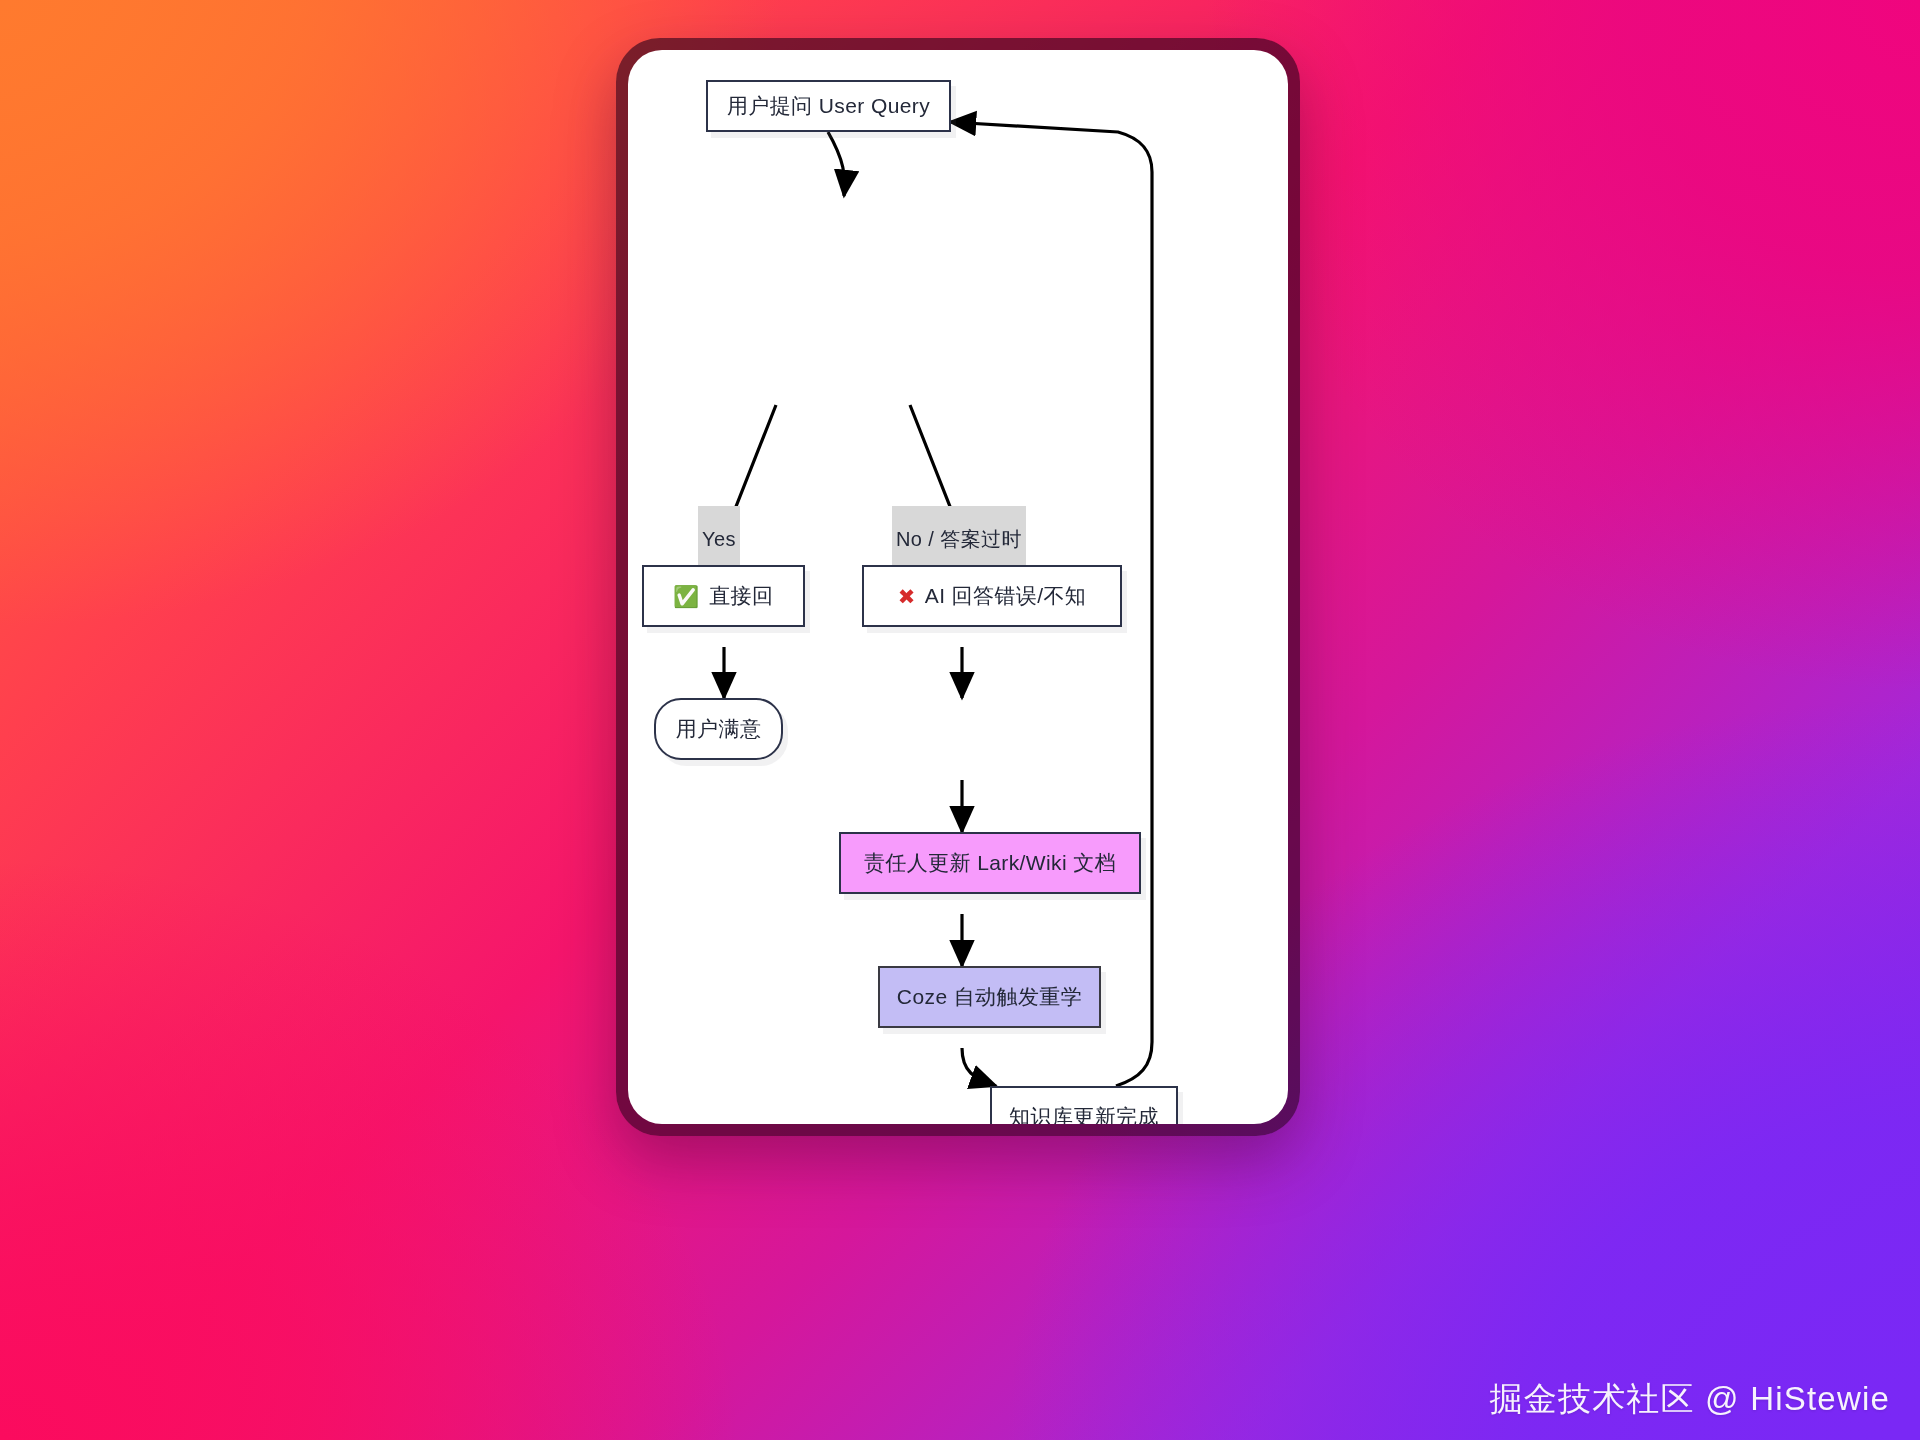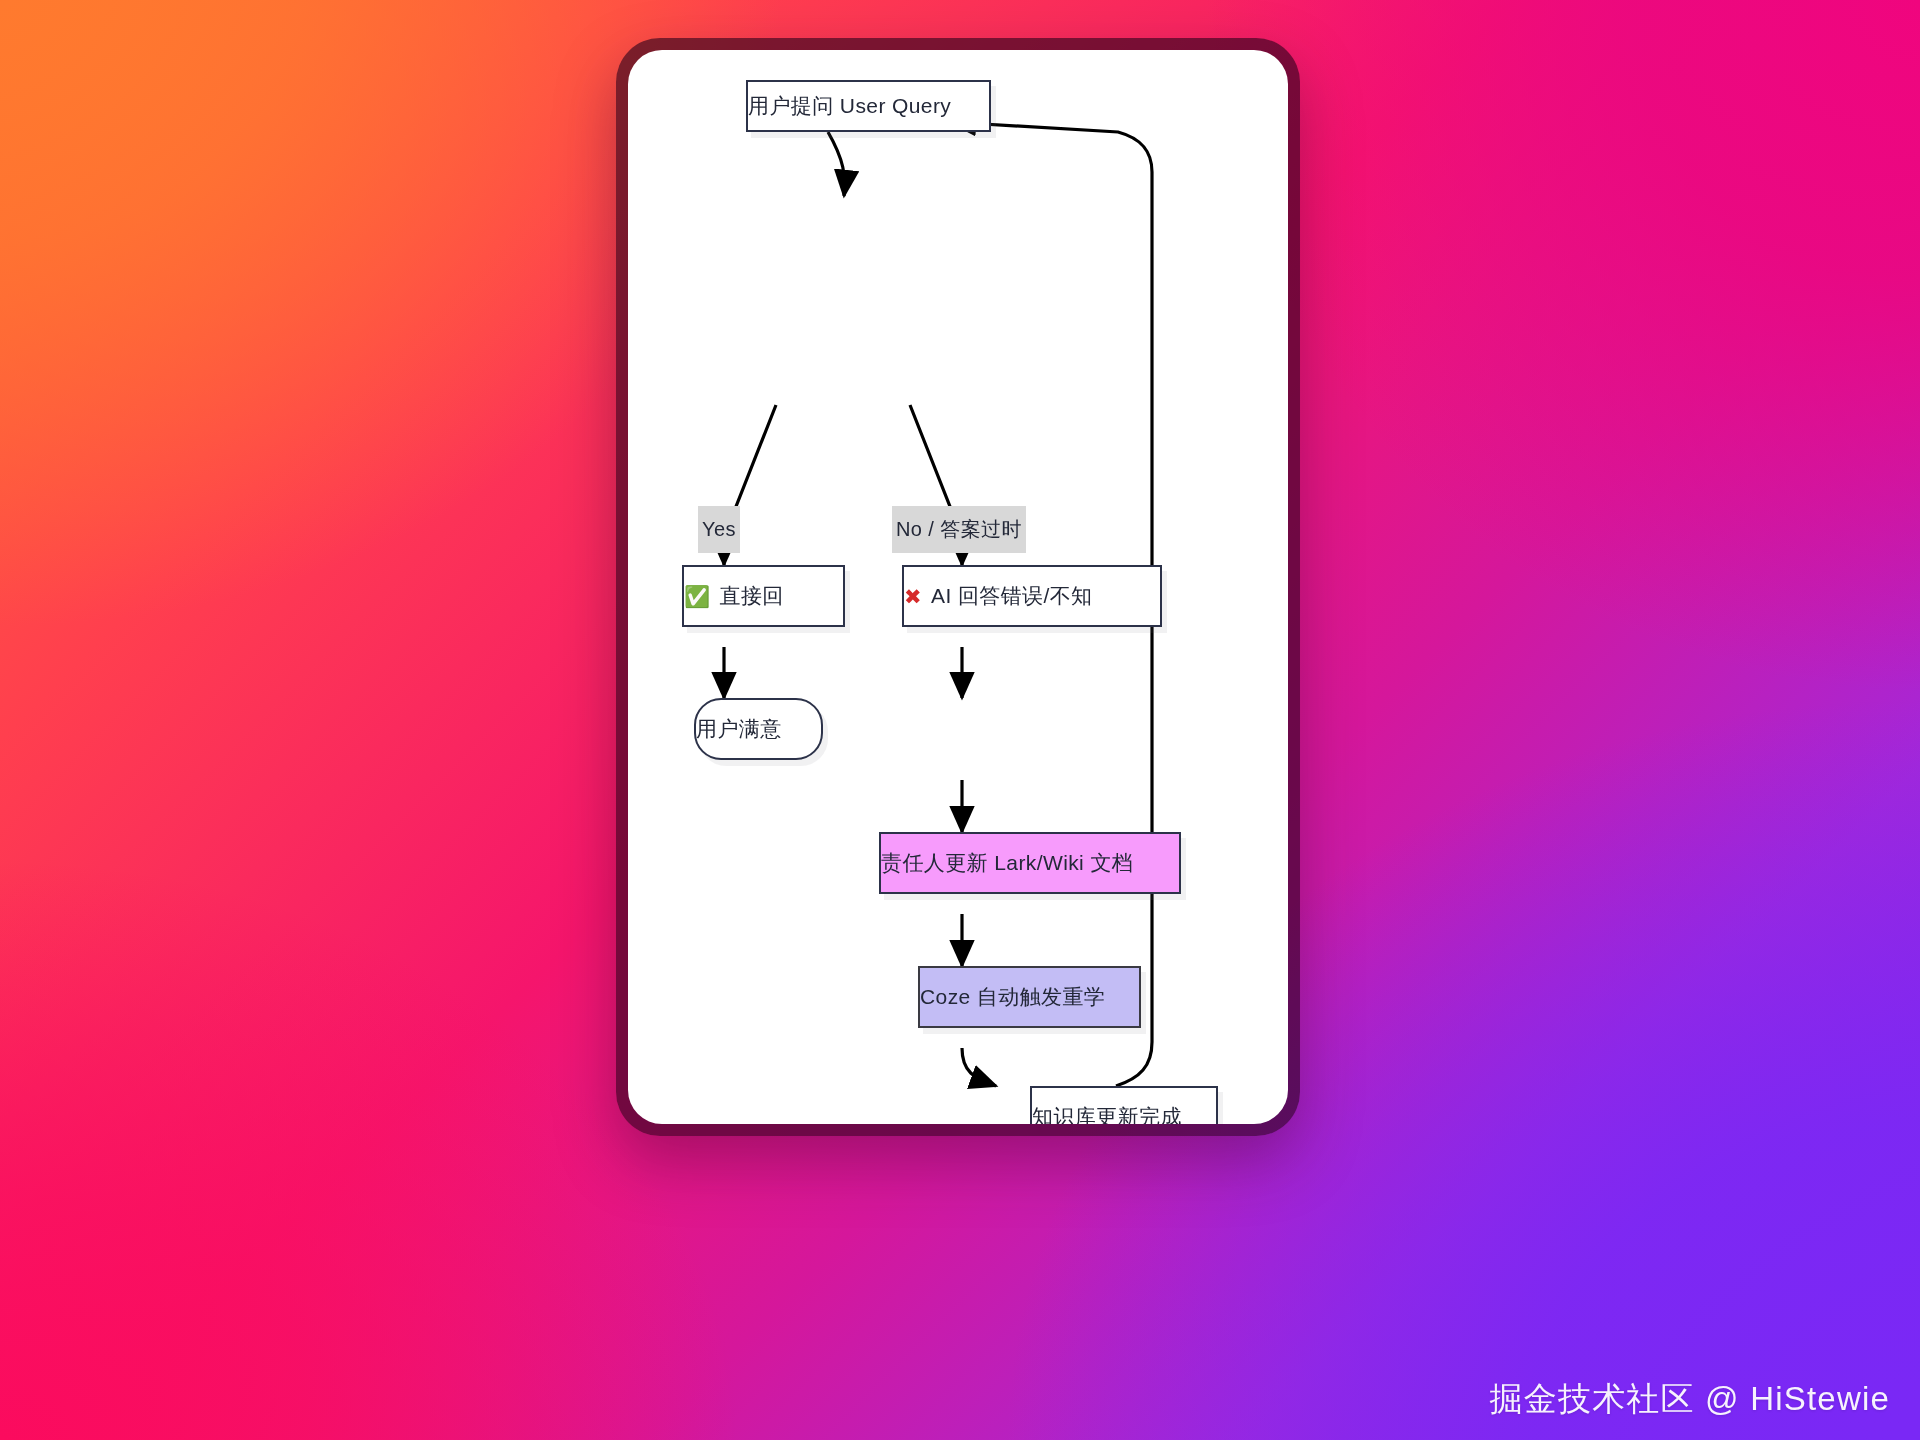--- a/index.html
+++ b/index.html
@@ -87,27 +87,26 @@
 
   
   .node {
     position: absolute;
     box-sizing: border-box;
     border: 2.4px solid #2C3249;
     background: #ffffff;
     color: #232838;
     display: flex;
     align-items: center;
-    justify-content: flex-start;
+    justify-content: center;
     text-align: center;
     font-size: 21px;
     letter-spacing: 0.4px;
     white-space: nowrap;
     box-shadow: 5px 6px 0 rgba(120,120,130,0.10);
-    margin-left: 40px;
   }
   .node-pink {
     background: #F79BFC;
     border-color: #2C3249;
   }
   .node-purple {
     background: #C3BDF5;
     border-color: #3A3A42;
   }
 
@@ -138,21 +137,21 @@
     letter-spacing: 0.4px;
     white-space: nowrap;
   }
 
   
   .edge-label {
     position: absolute;
     background: #D8D8D8;
     color: #232838;
     font-size: 20px;
-    padding: 10px 4px;
+    padding: 20px 4px;
     white-space: nowrap;
     letter-spacing: 0.4px;
     line-height: 1.35;
   }
 
   .node-icon {
     display: inline-block;
     margin-right: 9px;
     font-size: 21px;
     line-height: 1;

